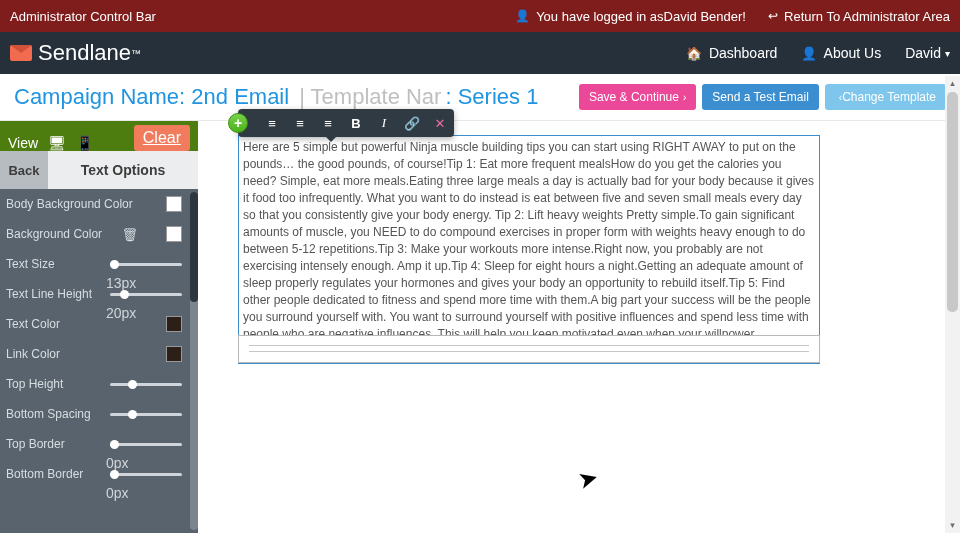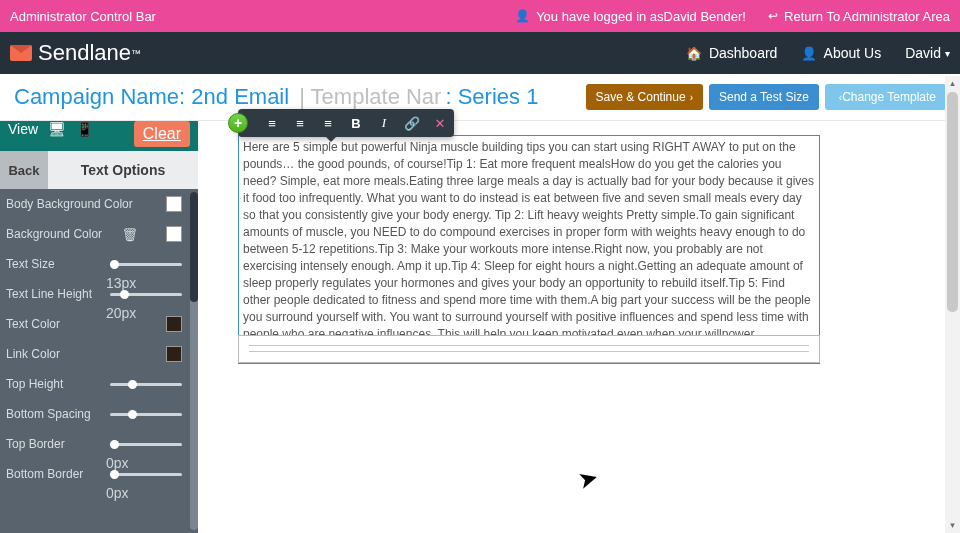--- a/index.html
+++ b/index.html
@@ -5,21 +5,21 @@
   * { box-sizing: border-box; margin: 0; padding: 0; }
   body {
     font-family: "Helvetica Neue", Arial, sans-serif;
     width: 960px;
     height: 533px;
     overflow: hidden;
     position: relative;
     background: #fff;
   }
   .admin-bar {
-    background: #ec4899;
+    background: #7f1d1d;
     color: #fff;
     height: 32px;
     display: flex;
     align-items: center;
     font-size: 13px;
     padding: 16px 10px;
   }
   .admin-bar .grow { flex: 1; }
   .admin-icon { display: inline-block; margin-right: 6px; font-size: 12px; }
   .admin-link { color:#fff; margin-left:22px; display:flex; align-items:center; cursor:pointer; }
@@ -66,29 +66,29 @@
     border-bottom:1px solid #e8e8e8;
   }
   .campaign-name{ color:#1f94e0; font-weight:400;}
   .template-name{ color:#bfbfbf; margin-left:10px; font-weight:400;text-align:right;}
   .series-name{ color:#1f94e0; margin-left:4px;}
   .action-btns{ margin-left:auto; display:flex; gap:6px;}
   .btn{
     font-size:12px; color:#fff; border:none; border-radius:3px;
     padding:6px 10px; cursor:pointer;
   }
-  .btn-green{ background:#a16207;}
+  .btn-green{ background:#ec4899;}
   .btn-blue{ background:#3b8ed0;}
   .btn-lightblue{ background:#7ec6ec;}
   .btn .chev{ font-size:10px; margin-left:4px;}
   .workspace{ display:flex; height:calc(533px - 32px - 42px - 47px);}
   .sidebar{ width:198px; background:#fff; height:100%; overflow:hidden; position:relative;}
   .view-row{
-    background:#0f766e; color:#fff; height:30px;
-    display:flex; align-items:flex-start; padding:0 8px; font-size:14px;
+    background:#4d7c0f; color:#fff; height:30px;
+    display:flex; align-items:flex-end; padding:0 8px; font-size:14px;
   }
   .view-row .v-ic{ margin-left:10px; font-size:14px;}
   .clear-btn{
     margin-left:auto; background:#f07b5d; color:#fff;
     border:none; border-radius:3px; font-size:16px; padding:4px 9px; cursor:pointer;text-decoration:underline;
   }
   .back-row{
     background:#ecedee; display:flex; align-items:center; height:38px;
   }
   .back-btn{
@@ -218,21 +218,21 @@
     <span>2nd Email</span>
   </span>
   <span class="template-name">
     | <span>Template Nar</span>
   </span>
   <span class="series-name">: Series 1</span>
   <div class="action-btns">
     <button class="btn btn-green">
       <span>Save &amp; Continue</span><span class="chev">›</span>
     </button>
-    <button class="btn btn-blue">Send a Test Size</button>
+    <button class="btn btn-blue">Send a Test Email</button>
     <button class="btn btn-lightblue">
       <span class="chev">‹</span><span>Change Template</span>
     </button>
   </div>
 </div>
 
 <div class="workspace">
 
   <div class="sidebar">
     <div class="view-row">

